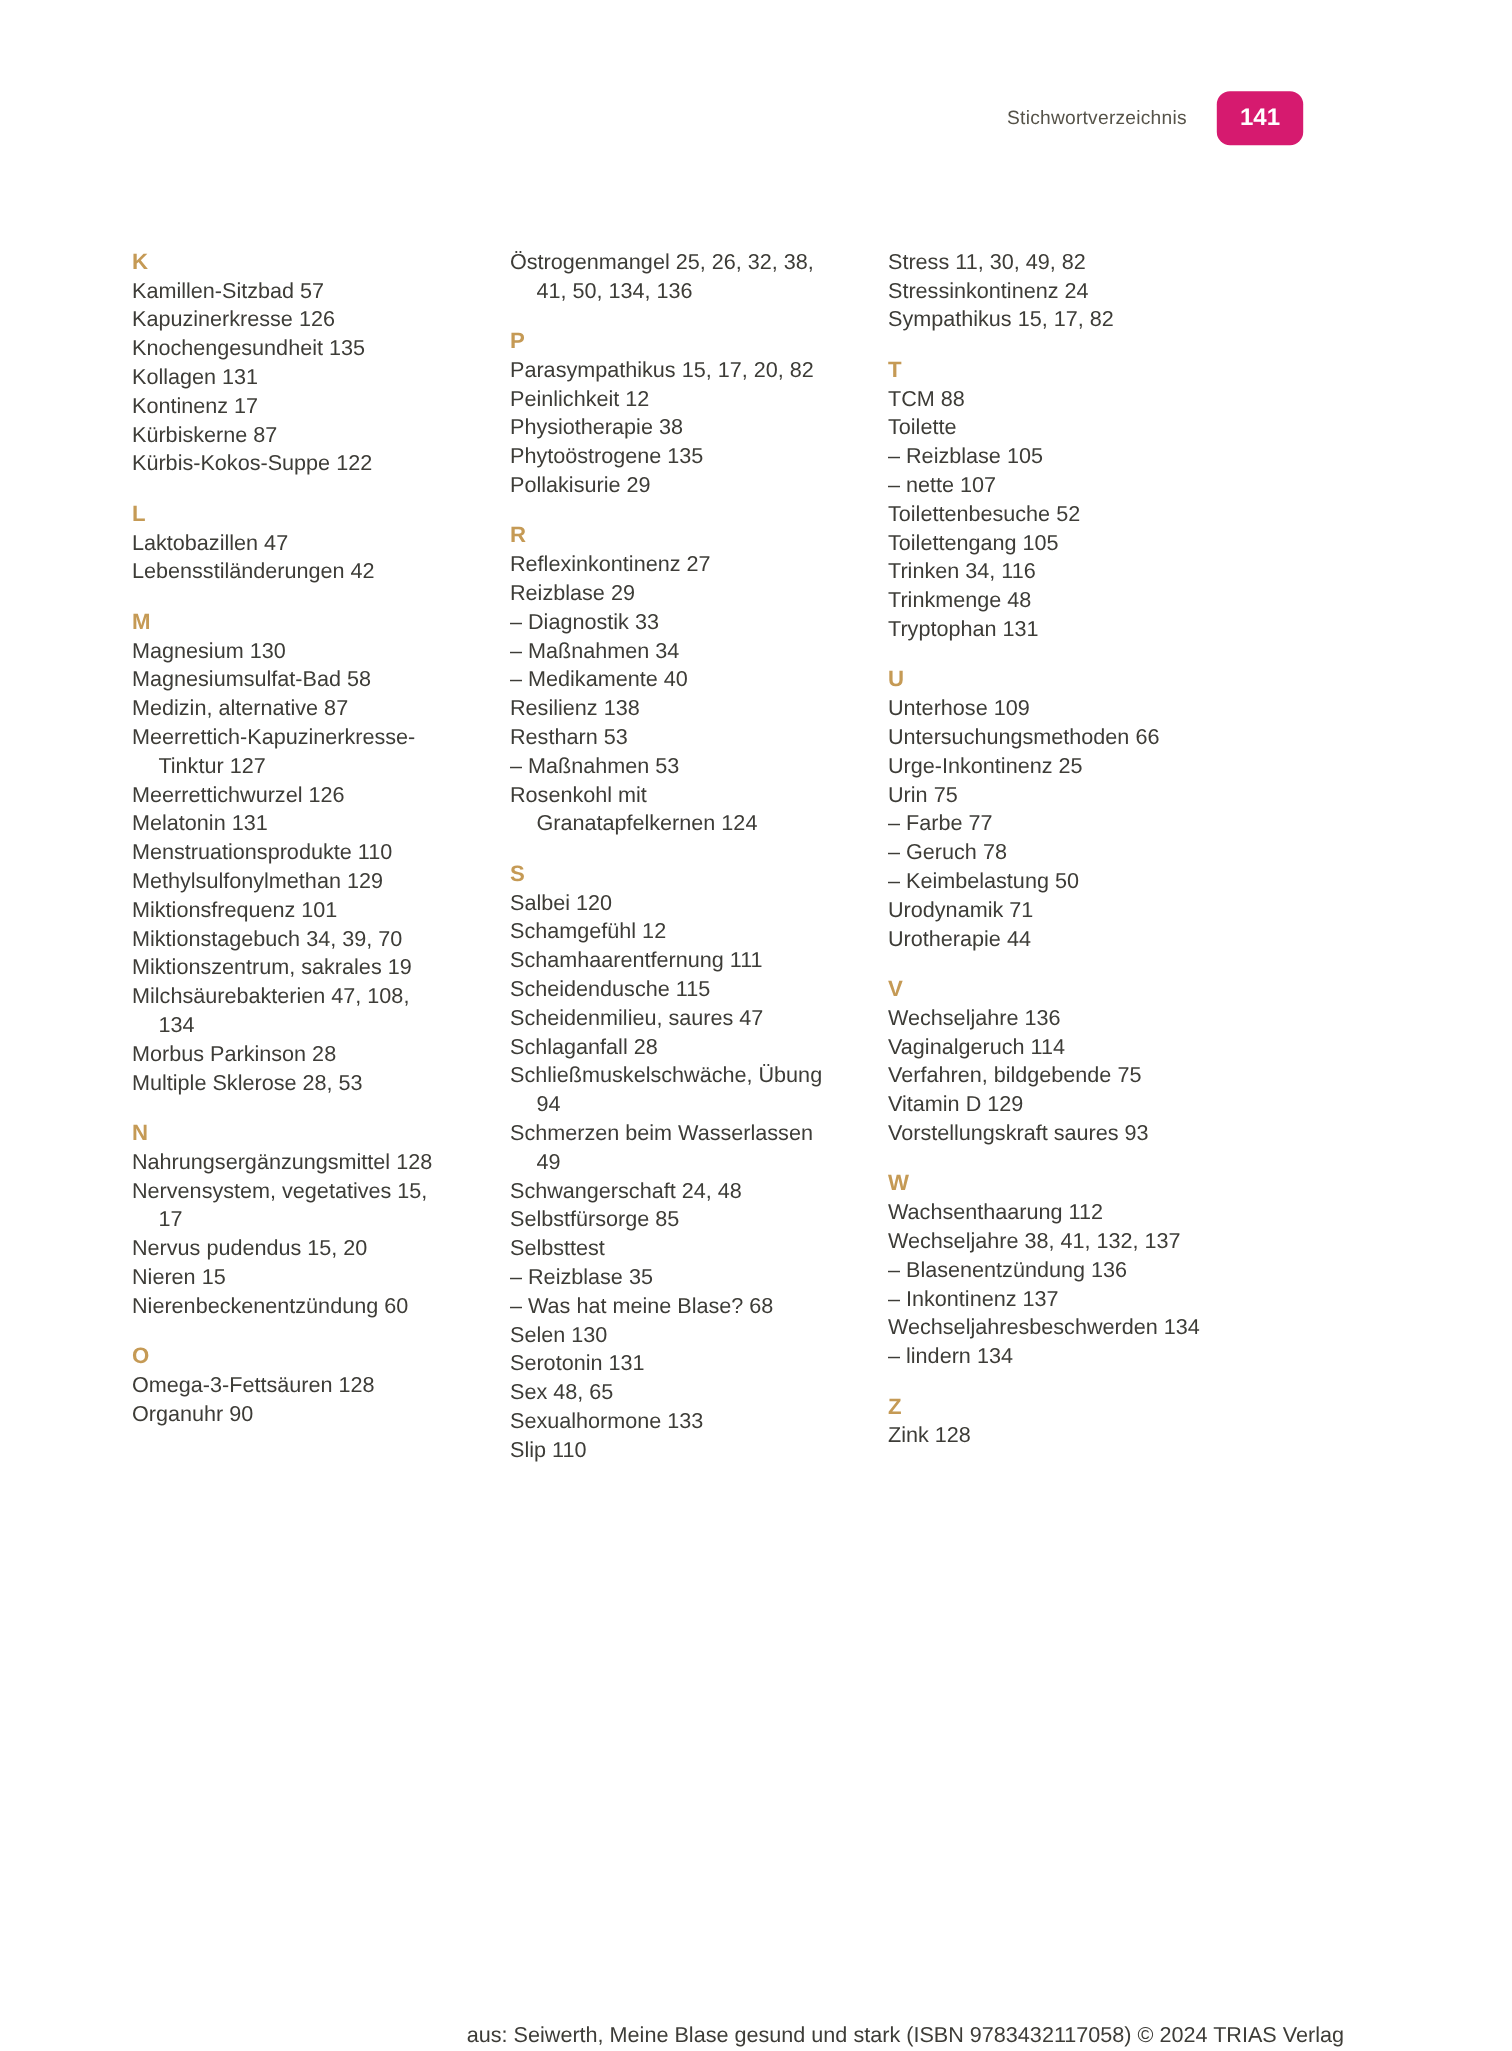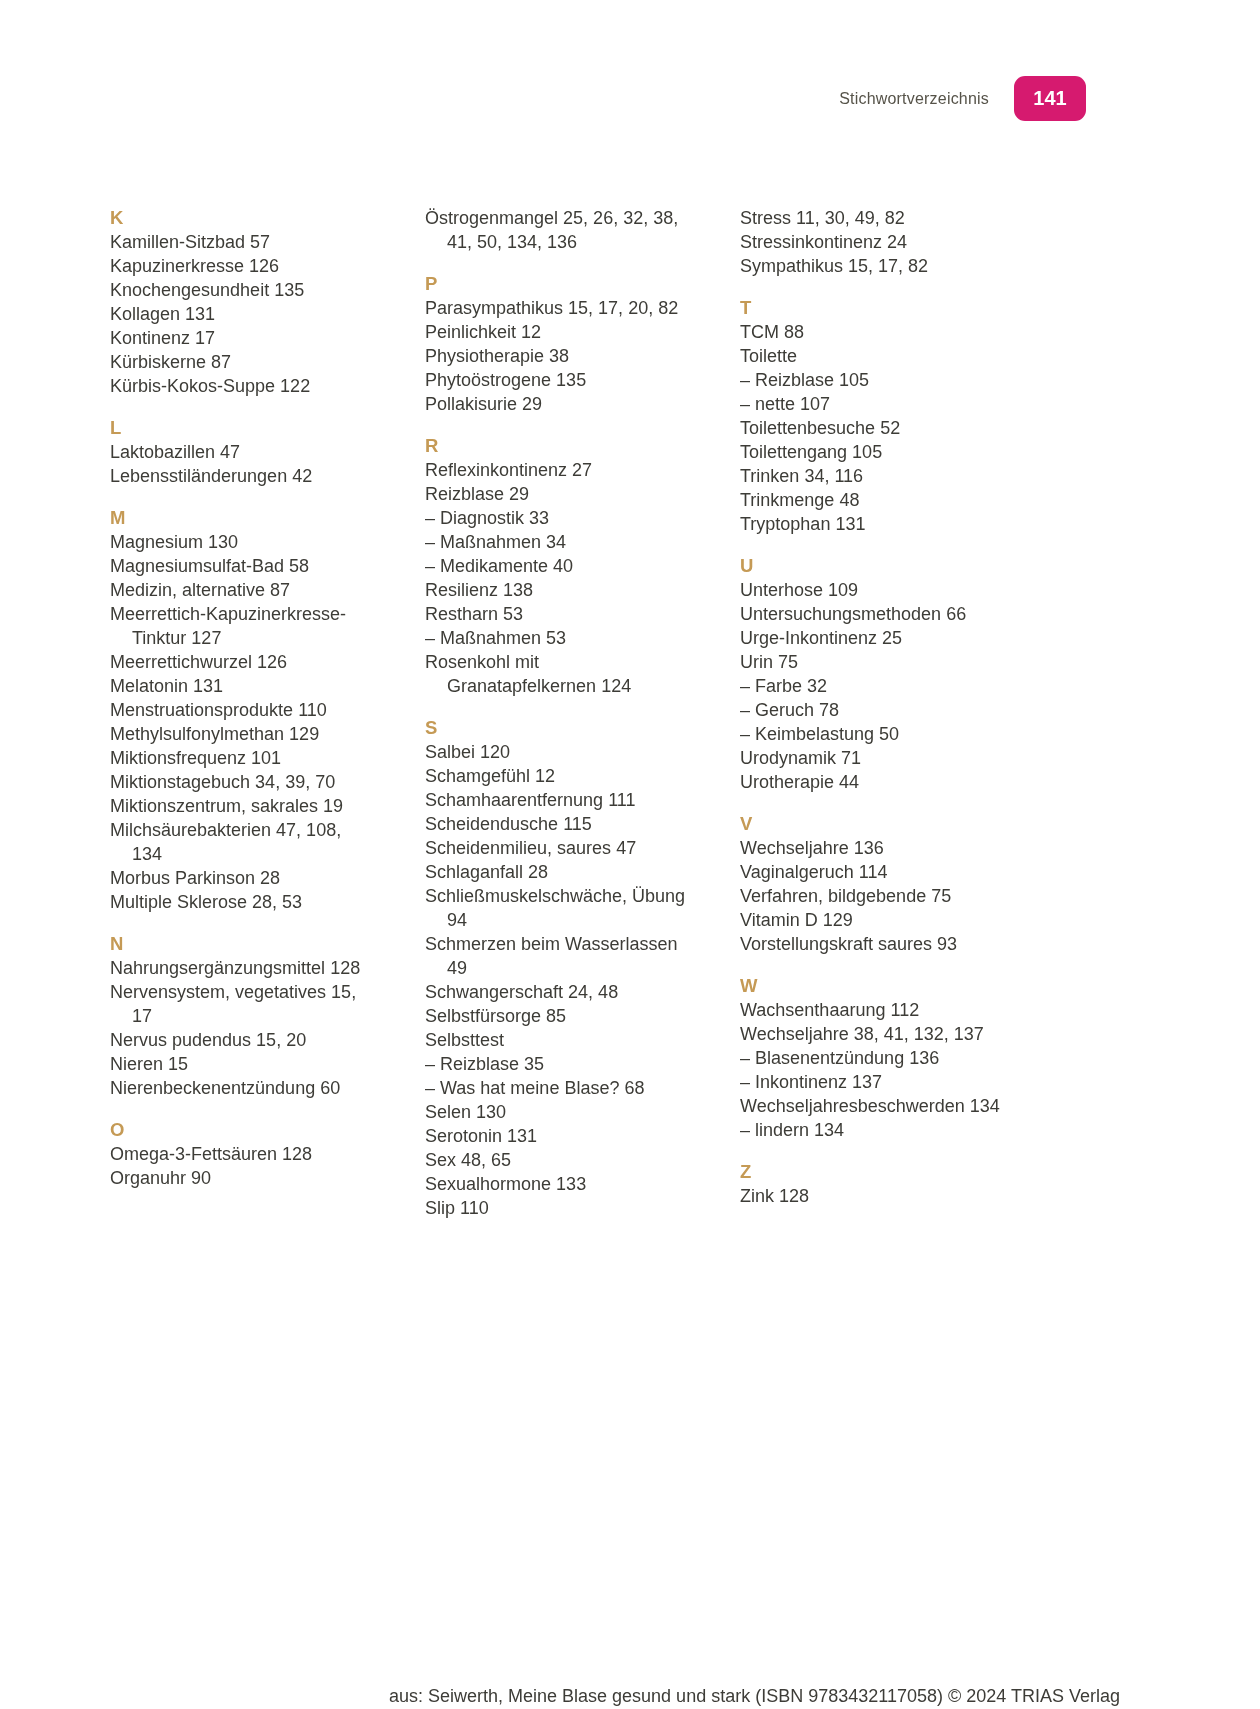--- a/index.html
+++ b/index.html
@@ -203,21 +203,21 @@
           <div class="entry"><span>Trinken</span> <span>34, 116</span></div>
           <div class="entry"><span>Trinkmenge</span> <span>48</span></div>
           <div class="entry"><span>Tryptophan</span> <span>131</span></div>
         </div>
         <div class="section">
           <div class="letter">U</div>
           <div class="entry"><span>Unterhose</span> <span>109</span></div>
           <div class="entry"><span>Untersuchungsmethoden</span> <span>66</span></div>
           <div class="entry"><span>Urge-Inkontinenz</span> <span>25</span></div>
           <div class="entry"><span>Urin</span> <span>75</span></div>
-          <div class="entry"><span>– Farbe</span> <span>32</span></div>
+          <div class="entry"><span>– Farbe</span> <span>77</span></div>
           <div class="entry"><span>– Geruch</span> <span>78</span></div>
           <div class="entry"><span>– Keimbelastung</span> <span>50</span></div>
           <div class="entry"><span>Urodynamik</span> <span>71</span></div>
           <div class="entry"><span>Urotherapie</span> <span>44</span></div>
         </div>
         <div class="section">
           <div class="letter">V</div>
           <div class="entry"><span>Wechseljahre</span> <span>136</span></div>
           <div class="entry"><span>Vaginalgeruch</span> <span>114</span></div>
           <div class="entry"><span>Verfahren, bildgebende</span> <span>75</span></div>

